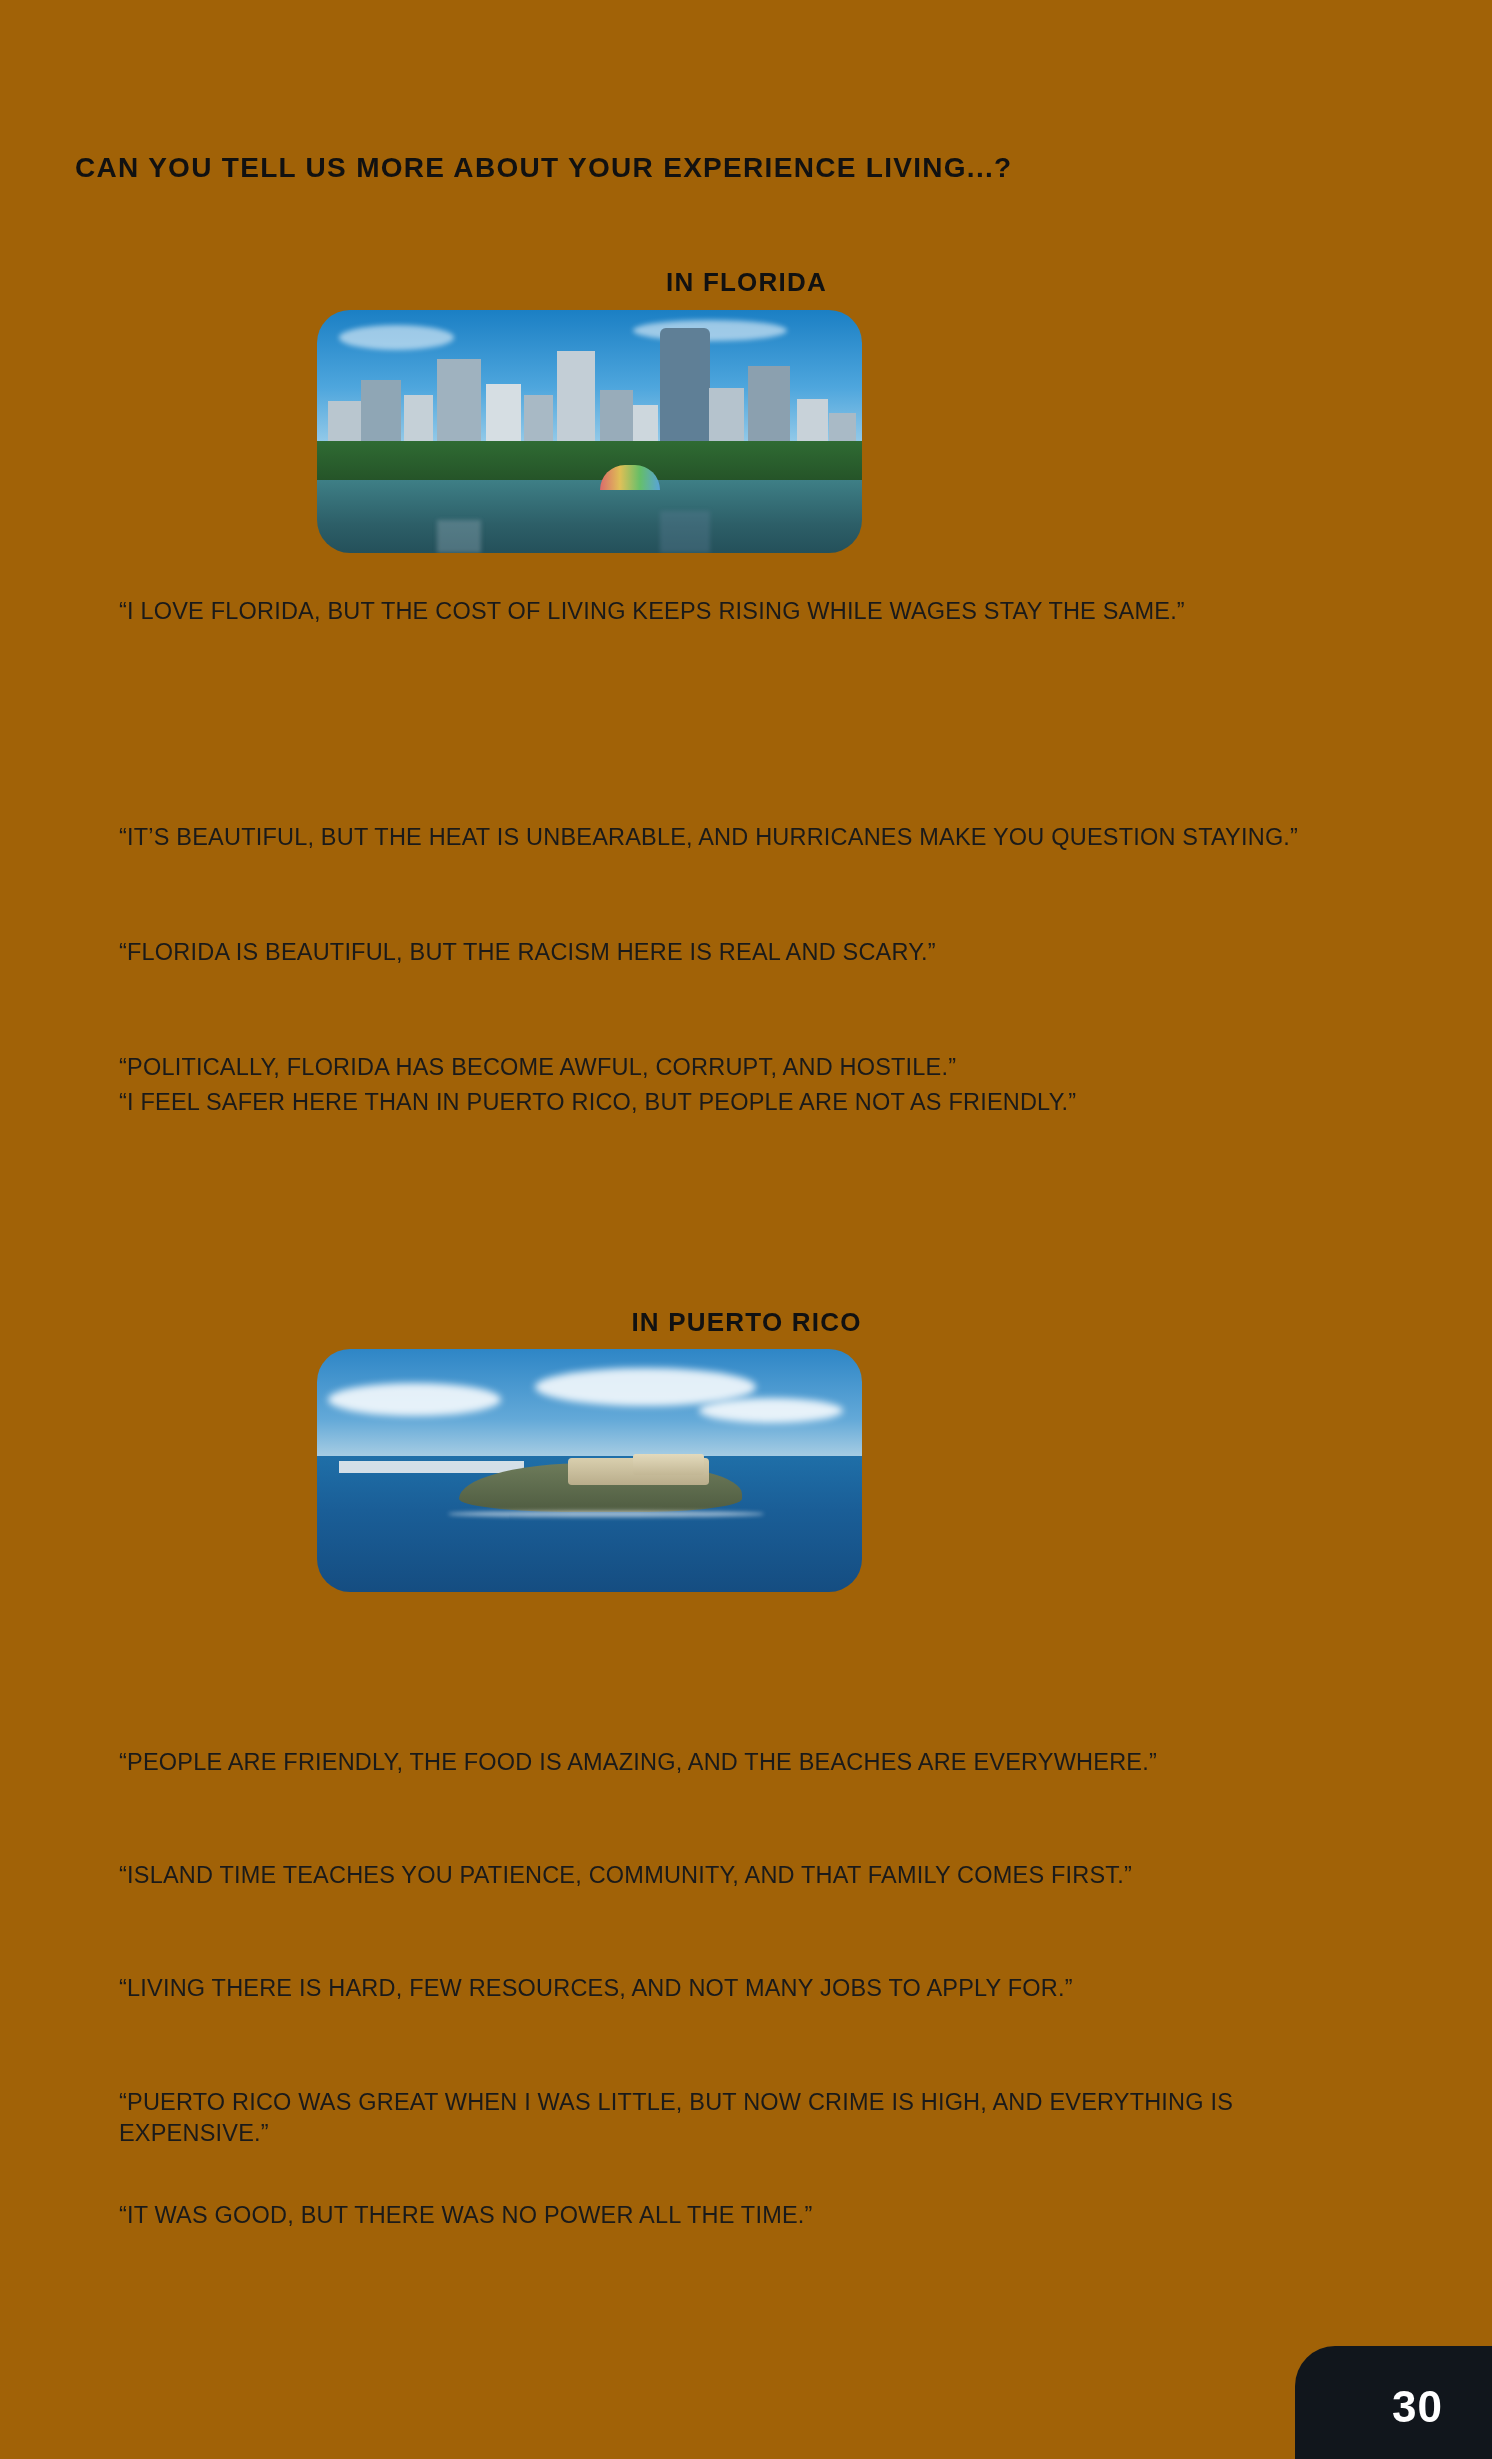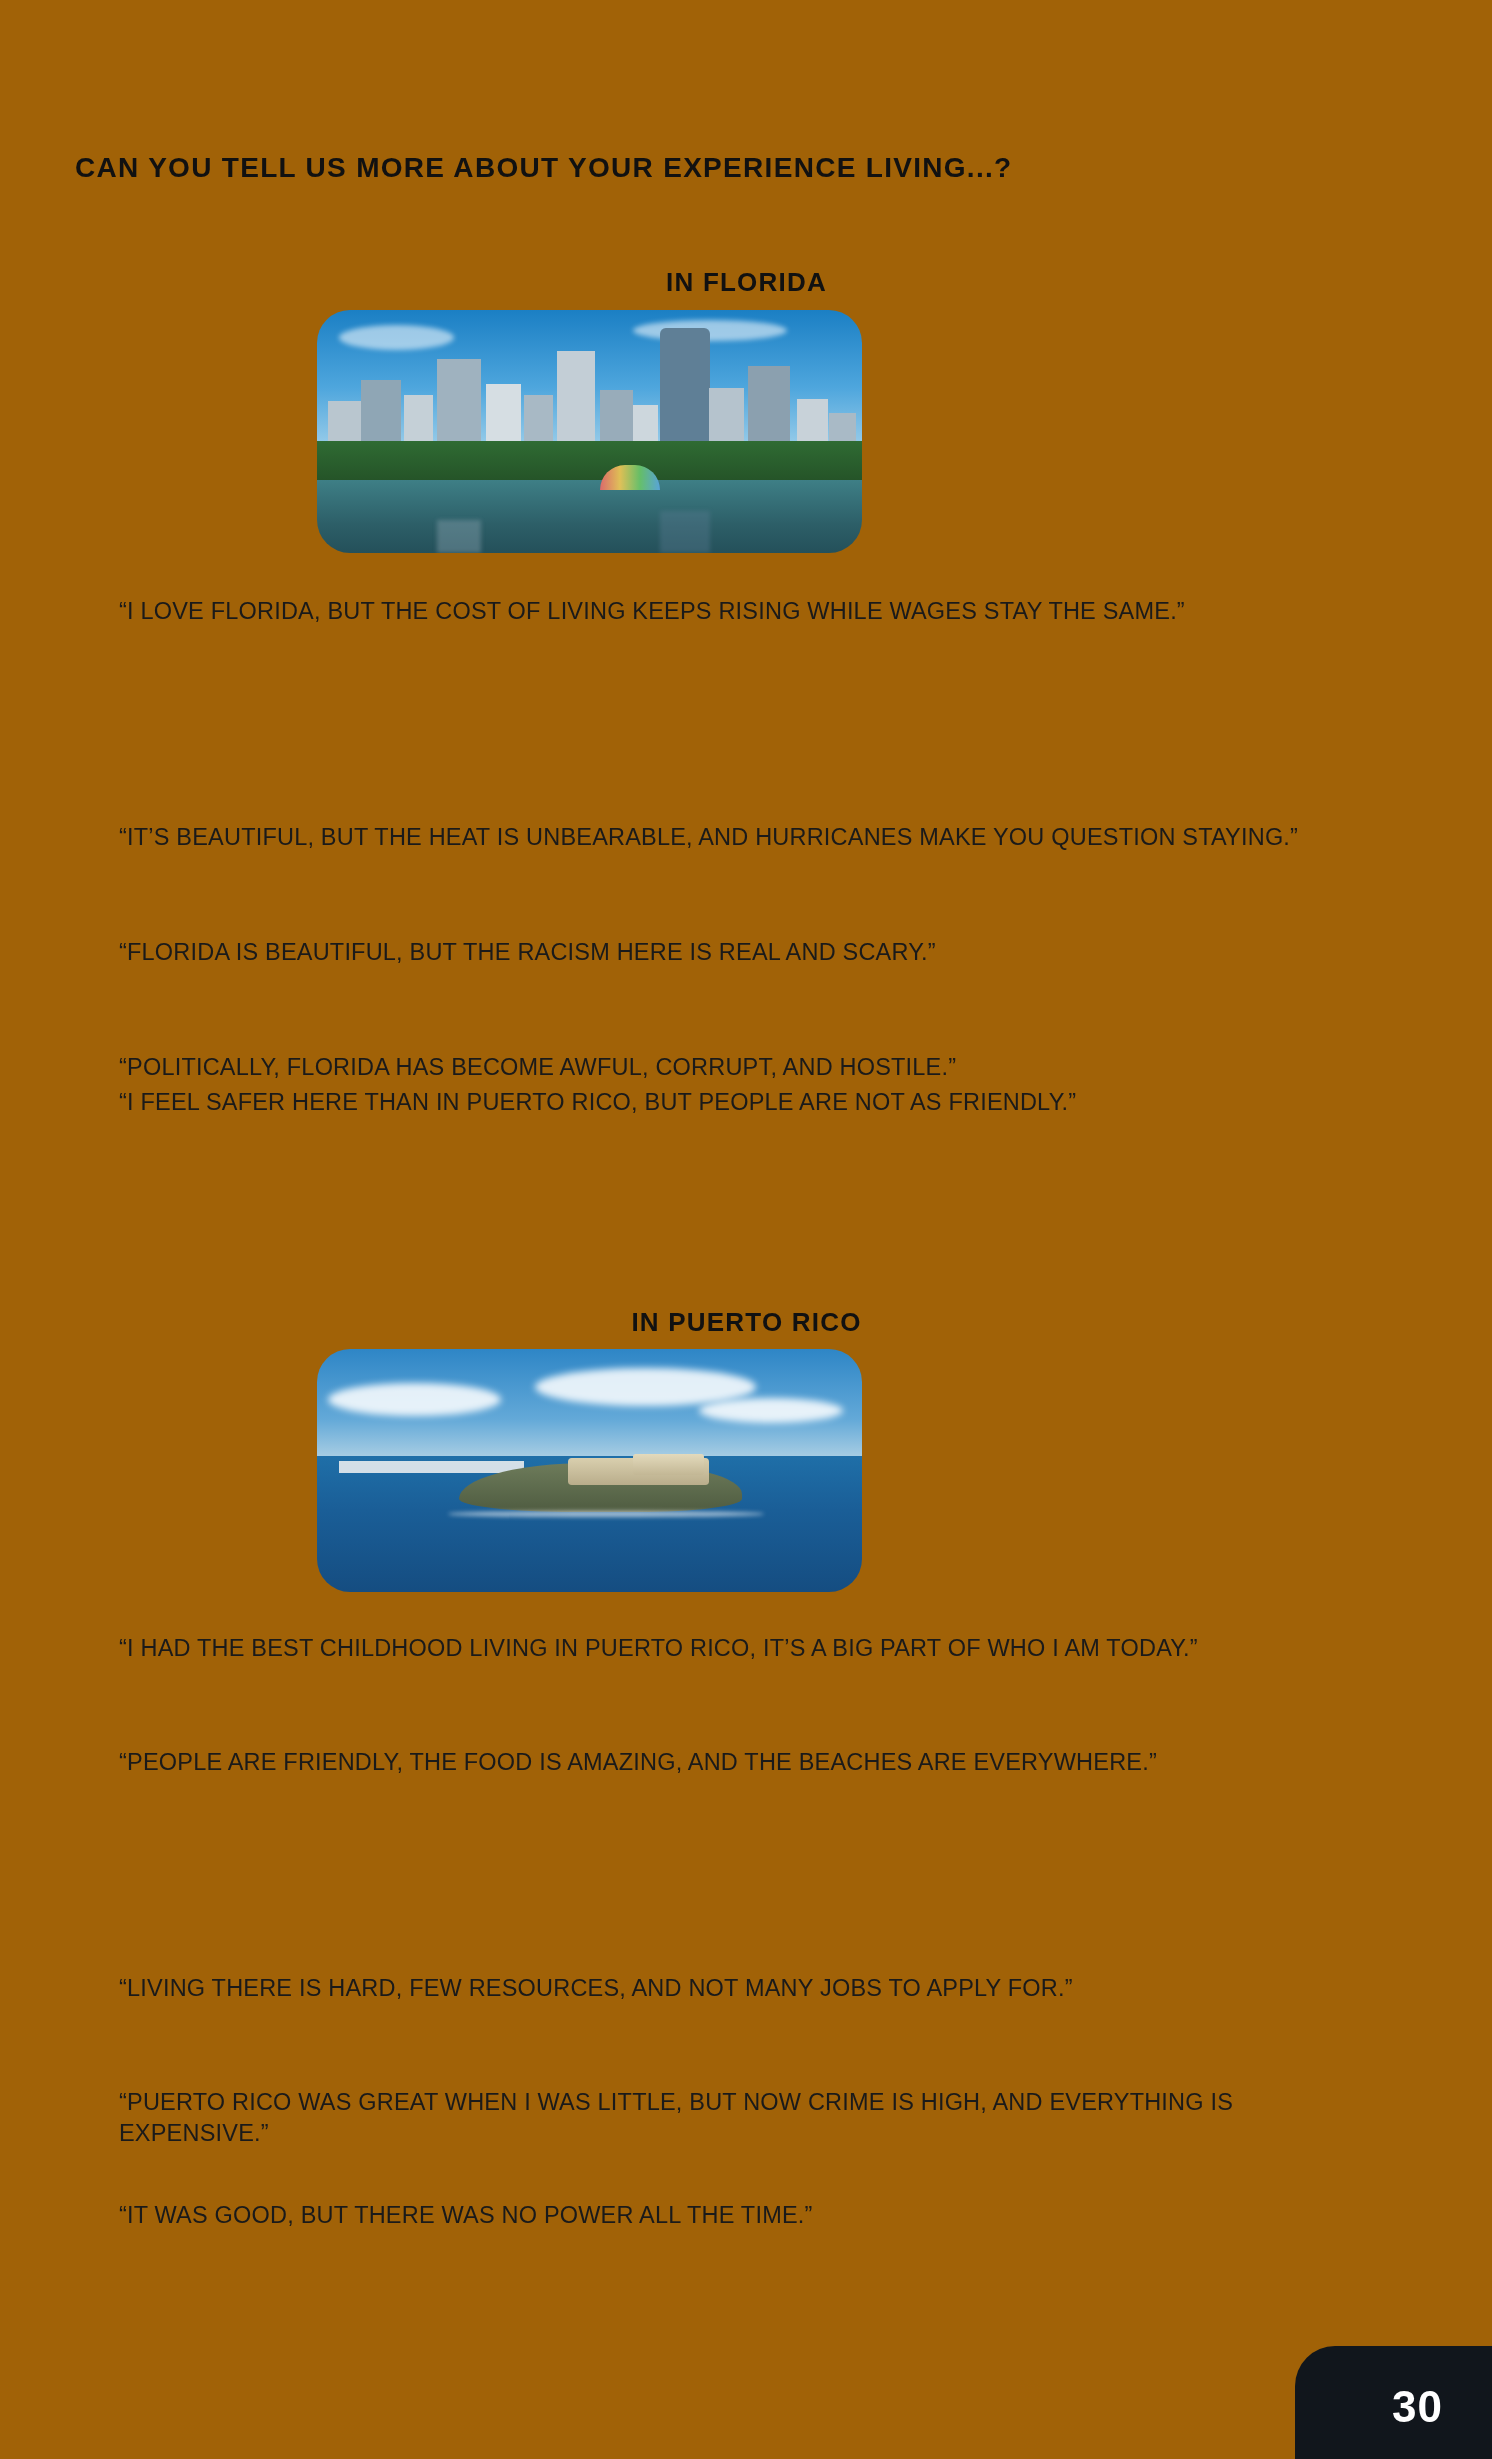--- a/index.html
+++ b/index.html
@@ -201,22 +201,22 @@
     <div class="pr-cloud" style="left:40%;top:8%;width:221px;height:38px;"></div>
     <div class="pr-cloud" style="left:70%;top:20%;width:144px;height:25px;"></div>
     <div class="pr-sea"></div>
     <div class="pr-city"></div>
     <div class="pr-head"></div>
     <div class="pr-fort"></div>
     <div class="pr-fort2"></div>
     <div class="pr-foam" style="left:24%;width:58%;"></div>
   </div>
 
-  <div class="quote" style="top:1633px;">“I HAD THE BEST CHILDHOOD LIVING IN PUERTO RICO, IT’S A BIG PART OF WHO I AM TODAY.”</div>
   <div class="quote" style="top:1747px;">“PEOPLE ARE FRIENDLY, THE FOOD IS AMAZING, AND THE BEACHES ARE EVERYWHERE.”</div>
+  <div class="quote" style="top:1860px;">“ISLAND TIME TEACHES YOU PATIENCE, COMMUNITY, AND THAT FAMILY COMES FIRST.”</div>
   <div class="quote" style="top:1973px;">“LIVING THERE IS HARD, FEW RESOURCES, AND NOT MANY JOBS TO APPLY FOR.”</div>
   <div class="quote" style="top:2087px;">“PUERTO RICO WAS GREAT WHEN I WAS LITTLE, BUT NOW CRIME IS HIGH, AND EVERYTHING IS EXPENSIVE.”</div>
   <div class="quote" style="top:2200px;">“IT WAS GOOD, BUT THERE WAS NO POWER ALL THE TIME.”</div>
 
   <div class="page-number-badge">
     <div class="page-number">30</div>
   </div>
 
 </div>
 

